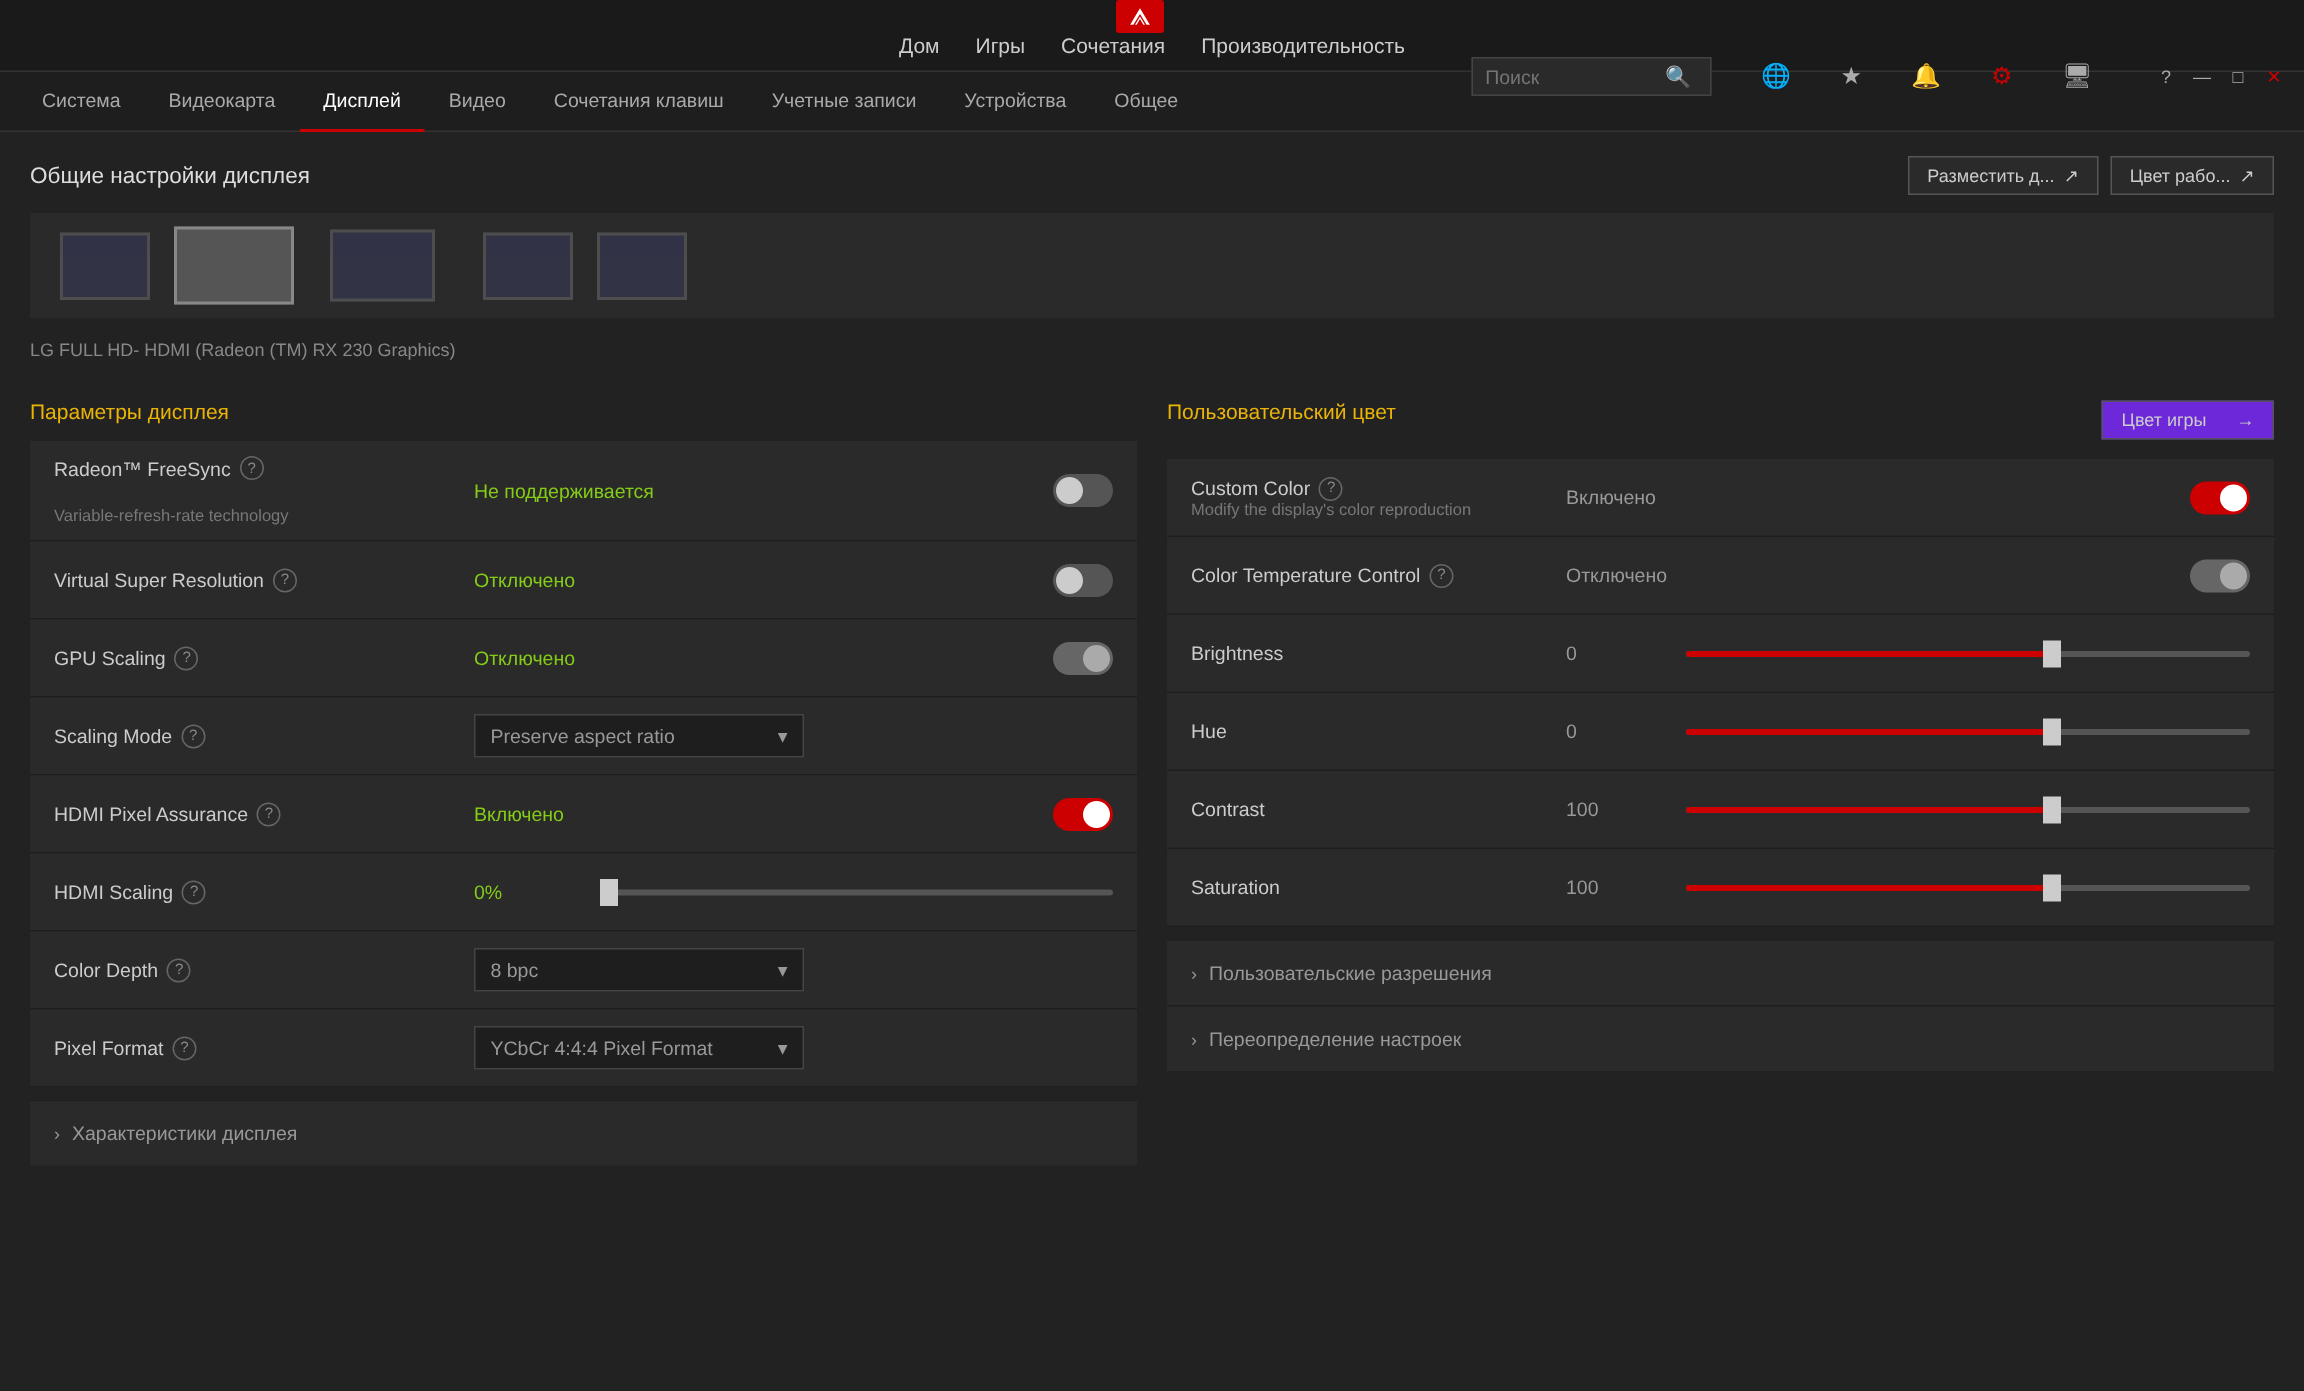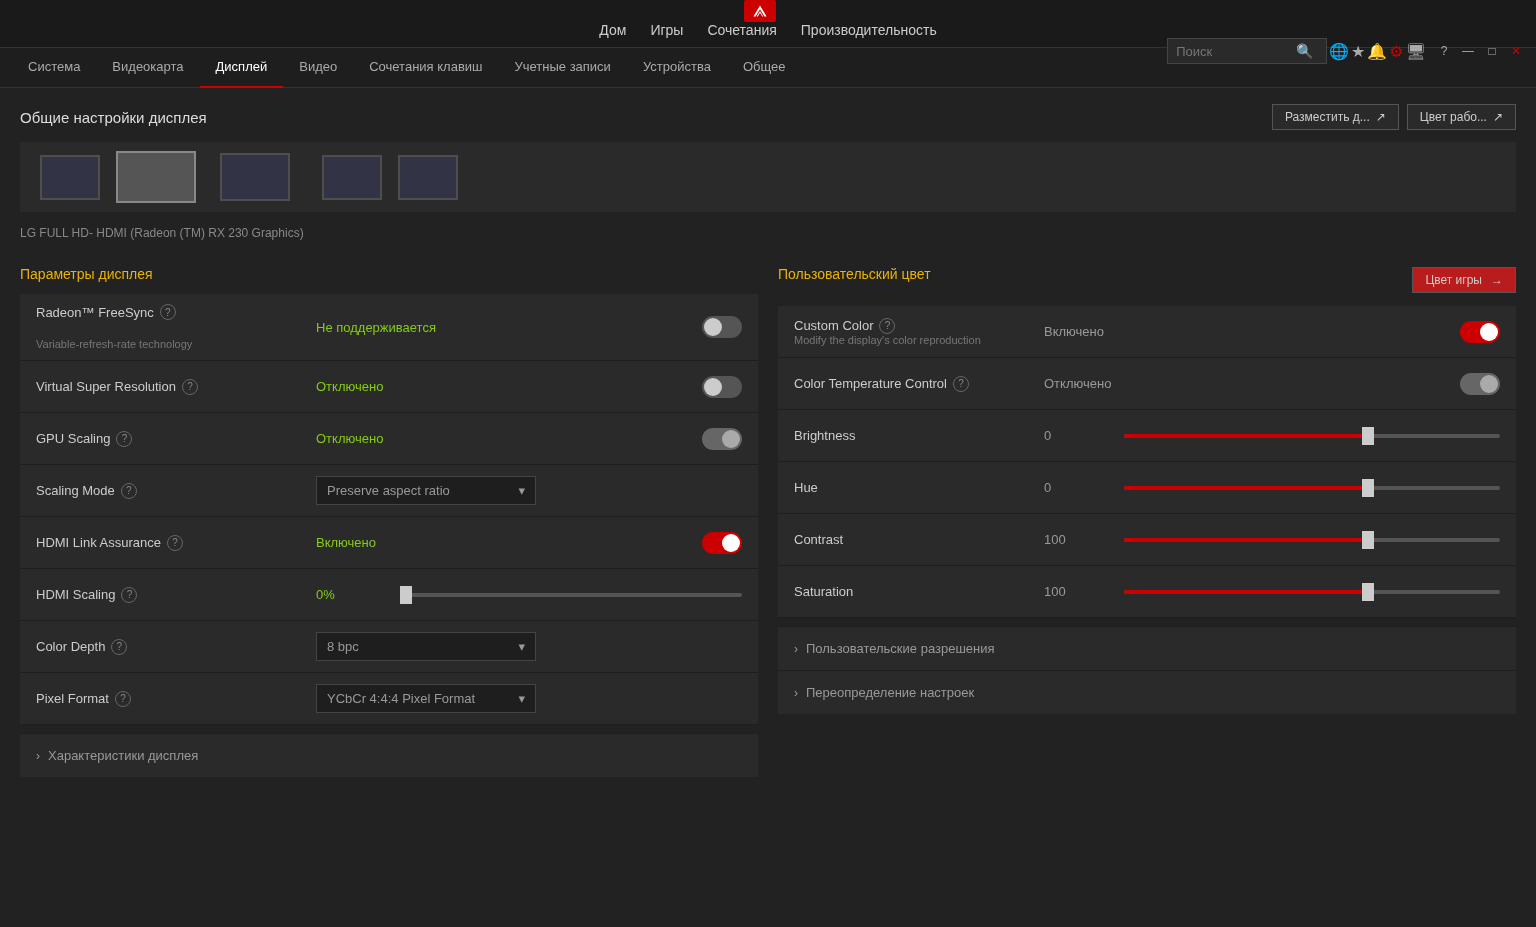--- a/index.html
+++ b/index.html
@@ -4,21 +4,21 @@
   <style>
     * { box-sizing: border-box; margin: 0; padding: 0; }
     body { background: #1a1a1a; color: #ccc; font-family: 'Segoe UI', Arial, sans-serif; font-size: 13px; width: 1536px; height: 927px; overflow: hidden; }
 
     
     .top-bar { background: #1a1a1a; display: flex; align-items: center; height: 48px; padding: 0 12px; border-bottom: 1px solid #333; flex-direction: column; }
     .amd-logo { background: #cc0000; width: 32px; height: 32px; display: flex; align-items: center; justify-content: center; margin-right: 16px; border-radius: 2px; }
     .amd-logo svg { width: 22px; height: 22px; }
     .nav-links { display: flex; gap: 24px; }
     .nav-link { color: #ccc; font-size: 14px; cursor: pointer; }
-    .top-right { margin-left: auto; display: flex; align-items: center; gap: 2px; }
+    .top-right { margin-left: auto; display: flex; align-items: center; gap: 33px; }
     .search-box { background: #2a2a2a; border: 1px solid #444; display: flex; align-items: center; padding: 4px 8px; width: 160px; }
     .search-box input { background: transparent; border: none; color: #ccc; outline: none; width: 120px; font-size: 13px; }
     .top-icon { color: #aaa; cursor: pointer; font-size: 16px; }
     .top-icon.settings { color: #cc0000; }
 
     
     .tab-bar { background: #1e1e1e; display: flex; align-items: center; height: 40px; padding: 0 12px; border-bottom: 1px solid #333; }
     .tab { padding: 0 16px; height: 40px; display: flex; align-items: center; cursor: pointer; color: #aaa; font-size: 13px; border-bottom: 2px solid transparent; }
     .tab.active { color: #fff; border-bottom: 2px solid #cc0000; }
 
@@ -37,21 +37,21 @@
     .monitor-thumb.active { border-color: #888; }
 
     
     .two-col { display: flex; gap: 20px; margin-top: 16px; }
     .left-col { flex: 1; }
     .right-col { flex: 1; }
 
     
     .panel-title { font-size: 14px; color: #eab308; margin-bottom: 12px; font-weight: 500; }
     .panel-header { display: flex; align-items: center; justify-content: space-between; margin-bottom: 12px; }
-    .panel-btn { background: #b91c1c; border: 1px solid #555; color: #ccc; padding: 5px 12px; cursor: pointer; font-size: 12px; display: flex; align-items: center; gap: 9px; }
+    .panel-btn { background: #6d28d9; border: 1px solid #555; color: #ccc; padding: 5px 12px; cursor: pointer; font-size: 12px; display: flex; align-items: center; gap: 20px; }
 
     
     .setting-row { background: #2a2a2a; border-bottom: 1px solid #1e1e1e; display: flex; align-items: center; min-height: 52px; padding: 10px 16px; }
     .setting-row:last-child { border-bottom: none; }
     .setting-label-wrap { flex: 0 0 280px; }
     .setting-label { color: #ccc; font-size: 13px; display: flex; align-items: center; gap: 6px; }
     .setting-sublabel { color: #777; font-size: 11px; margin-top: 18px; }
     .setting-control { flex: 1; display: flex; align-items: center; gap: 10px; }
     .setting-value { color: #84cc16; font-size: 13px; min-width: 80px; }
 
@@ -231,21 +231,21 @@
           <div class="dropdown">
             <span>Preserve aspect ratio</span>
             <span>▾</span>
           </div>
         </div>
       </div>
 
       <div class="setting-row">
         <div class="setting-label-wrap">
           <div class="setting-label">
-            <span>HDMI Link Assurance</span>
+            <span>HDMI Pixel Assurance</span>
             <span class="help-icon">?</span>
           </div>
         </div>
         <div class="setting-control">
           <span class="setting-value">Включено</span>
           <div class="toggle on"></div>
         </div>
       </div>
 
       <div class="setting-row">

